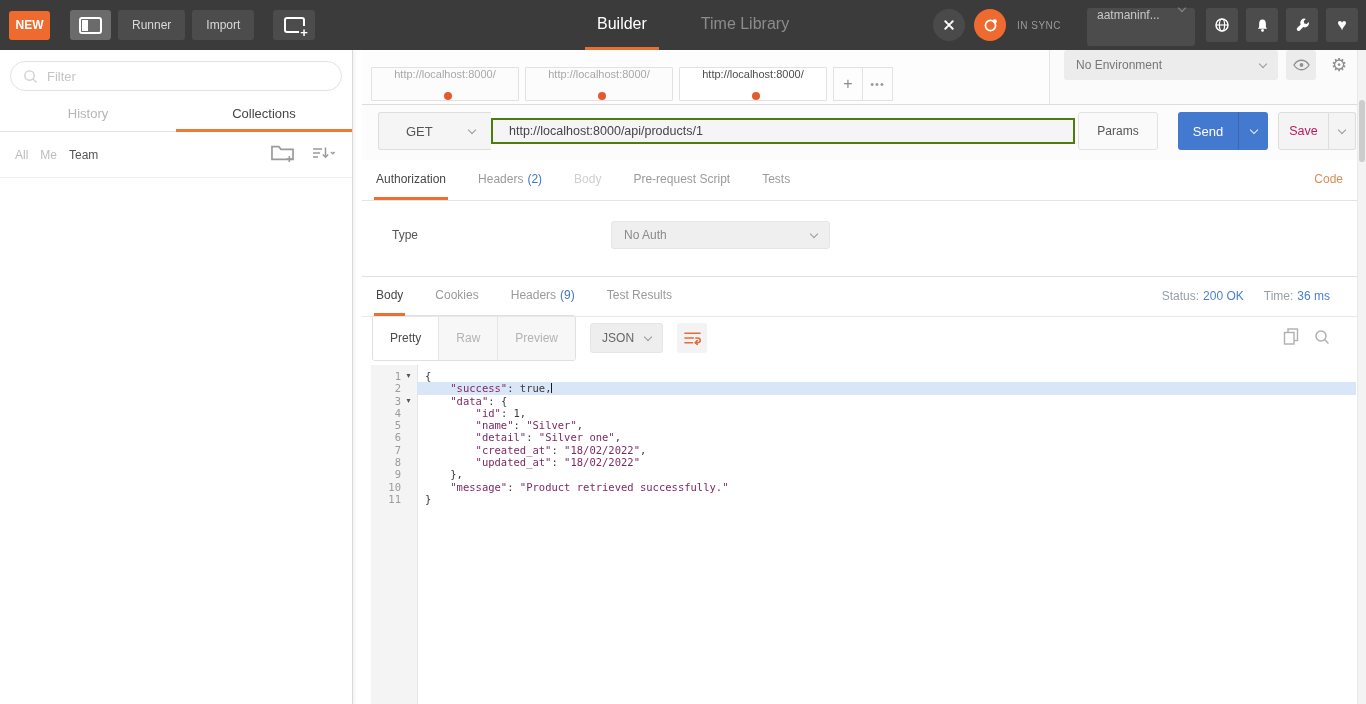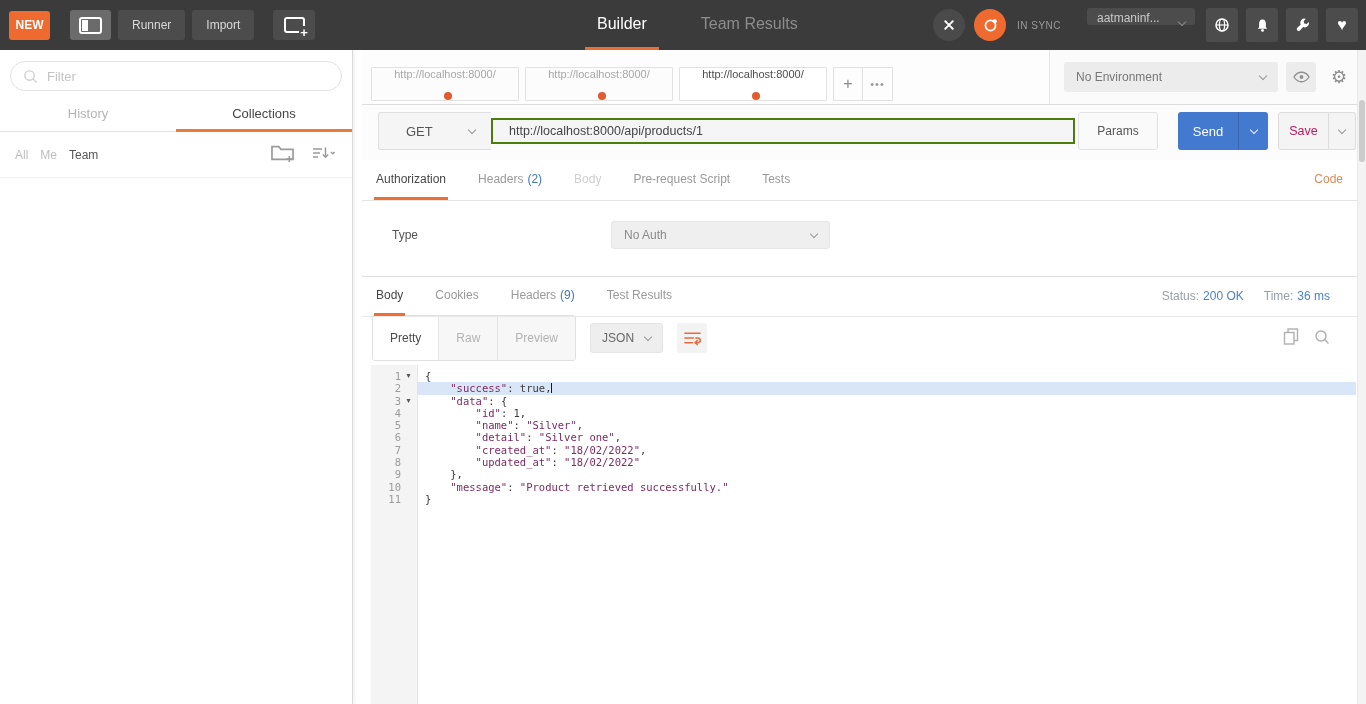--- a/index.html
+++ b/index.html
@@ -16,21 +16,21 @@
   .pane-fill { position:absolute; left:1px; top:1px; bottom:1px; width:6px; background:#fff; }
   .newwin-icon { width:21px; height:16px; border:2px solid #fff; border-radius:3px; position:relative; display:inline-block; }
   .newwin-icon::after { content:'+'; position:absolute; right:-6px; bottom:-8px; color:#fff; background:#4c4c4c; font-size:13px; font-weight:bold; line-height:1; padding:0 1px; }
   .header-tabs { position:absolute; left:585px; top:0; height:50px; display:flex; gap:30px; }
   .htab { line-height:47px; height:50px; font-size:16px; color:#8c8c8c; padding:0 12px; border-bottom:3px solid transparent; }
   .htab.active { color:#fff; border-color:#e76f32; }
   .sync-area { position:absolute; left:933px; top:9px; display:flex; align-items:center; }
   .circ-btn { width:32px; height:32px; border-radius:50%; background:#4a4a4a; display:flex; align-items:center; justify-content:center; margin-right:9px; }
   .circ-btn.orange { background:#ef6a2e; }
   .sync-label { color:#9a9a9a; font-size:10px; letter-spacing:.5px; margin-left:2px; }
-  .account-btn { position:absolute; left:1087px; top:8px; width:108px; height:17px; background:#4c4c4c; border-radius:3px; color:#c9c9c9; font-size:12px; display:flex; align-items:flex-end; padding:0 10px; justify-content:space-between; }
+  .account-btn { position:absolute; left:1087px; top:8px; width:108px; height:38px; background:#4c4c4c; border-radius:3px; color:#c9c9c9; font-size:12px; display:flex; align-items:flex-start; padding:0 10px; justify-content:space-between; }
   .h-icons { position:absolute; left:1206px; top:8px; display:flex; gap:8px; }
   .icon-btn { width:32px; height:34px; background:#4c4c4c; border-radius:3px; display:flex; align-items:center; justify-content:center; color:#fff; }
   .heart-glyph { color:#fff; font-size:16px; line-height:1; }
 
   .chev { display:inline-block; width:6px; height:6px; border-right:1.5px solid #999; border-bottom:1.5px solid #999; transform:rotate(45deg); margin-top:-3px; }
   .chev.white { border-color:rgba(255,255,255,.9); }
   .chev.dark { border-color:#8a8a8a; }
 
   
   .main-row { display:flex; height:654px;gap:9px; }
@@ -53,21 +53,21 @@
   
   .tabstrip { height:55px; border-bottom:1px solid #dcdcdc; display:flex; align-items:flex-end; padding-left:9px; background:#fdfdfd; }
   .rtab { width:148px; height:34px; margin:0 6px 3px 0; border:1px solid #e2e2e2; background:#fcfcfc; display:flex; align-items:center; padding:0 10px; border-radius:1px;flex-direction:column; }
   .rtab .rtab-title { flex:1; font-size:11px; color:#a8a8a8; white-space:nowrap; overflow:hidden; text-overflow:ellipsis; }
   .rtab.active { background:#fff; }
   .rtab.active .rtab-title { color:#4d4d4d; }
   .unsaved-dot { width:8px; height:8px; border-radius:50%; background:#e25b2f; flex:none; margin-left:6px; }
   .tab-actions { display:flex; height:34px; margin-bottom:3px; border:1px solid #e2e2e2; }
   .tab-add { width:29px; color:#8a8a8a; font-size:16px; display:flex; align-items:center; justify-content:center; border-right:1px solid #e2e2e2; }
   .tab-more { width:29px; color:#9a9a9a; font-size:11px; letter-spacing:1px; display:flex; align-items:center; justify-content:center; }
-  .env-area { margin-left:auto; align-self:stretch; display:flex; align-items:center; border-left:1px solid #e4e4e4; padding:0 12px 0 14px; background:#fbfbfb; }
+  .env-area { margin-left:auto; align-self:stretch; display:flex; align-items:flex-start; border-left:1px solid #e4e4e4; padding:0 12px 0 14px; background:#fbfbfb; }
   .env-select { width:214px; height:30px; background:#ececec; border-radius:3px; display:flex; align-items:center; padding:0 12px; font-size:12px; color:#777; justify-content:space-between; }
   .env-icon-btn { width:30px; height:30px; background:#ececec; border-radius:3px; margin-left:8px; display:flex; align-items:center; justify-content:center; }
   .gear-glyph { font-size:18px; color:#8f8f8f; line-height:1; }
 
   
   .url-row { height:55px; display:flex; align-items:center; padding:0 10px 3px 16px; background:#fcfcfc; }
   .method-select { width:113px; height:38px; border:1px solid #dedede; border-right:none; border-radius:3px 0 0 3px; background:#f5f5f5; display:flex; align-items:center; padding:0 16px 0 27px; font-size:13px; color:#555; justify-content:space-between; }
   .url-input { flex:1; height:26px; border:2px solid #4d7c0f; background:#f5f5f5; font-size:12.5px; color:#444; padding:0 16px; outline:none; }
   .params-btn { width:80px; height:38px; border:1px solid #e2e2e2; background:#fafafa; color:#555; font-size:12px; border-radius:3px; margin-left:3px; }
   .send-group { display:flex; margin-left:20px; }
@@ -132,21 +132,21 @@
       </span>
   </button>
   <button class="hbtn">Runner</button>
   <button class="hbtn">Import</button>
   <button class="hbtn winbtn">
     <span class="newwin-icon"></span>
   </button>
 
   <nav class="header-tabs">
     <div class="htab active">Builder</div>
-    <div class="htab">Team Results</div>
+    <div class="htab">Time Library</div>
   </nav>
 
   <div class="sync-area">
     <button class="circ-btn">
       <svg width="16" height="16" viewBox="0 0 16 16">
           <g stroke="#fff" stroke-width="2" stroke-linecap="round">
             <line x1="4.3" y1="4.3" x2="6.1" y2="6.1"></line>
             <line x1="11.7" y1="4.3" x2="9.9" y2="6.1"></line>
             <line x1="4.3" y1="11.7" x2="6.1" y2="9.9"></line>
             <line x1="11.7" y1="11.7" x2="9.9" y2="9.9"></line>

